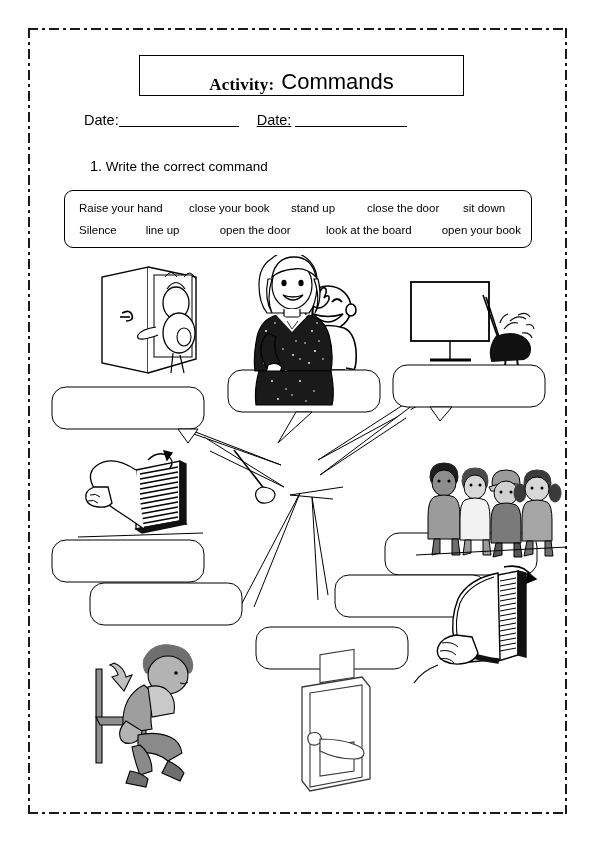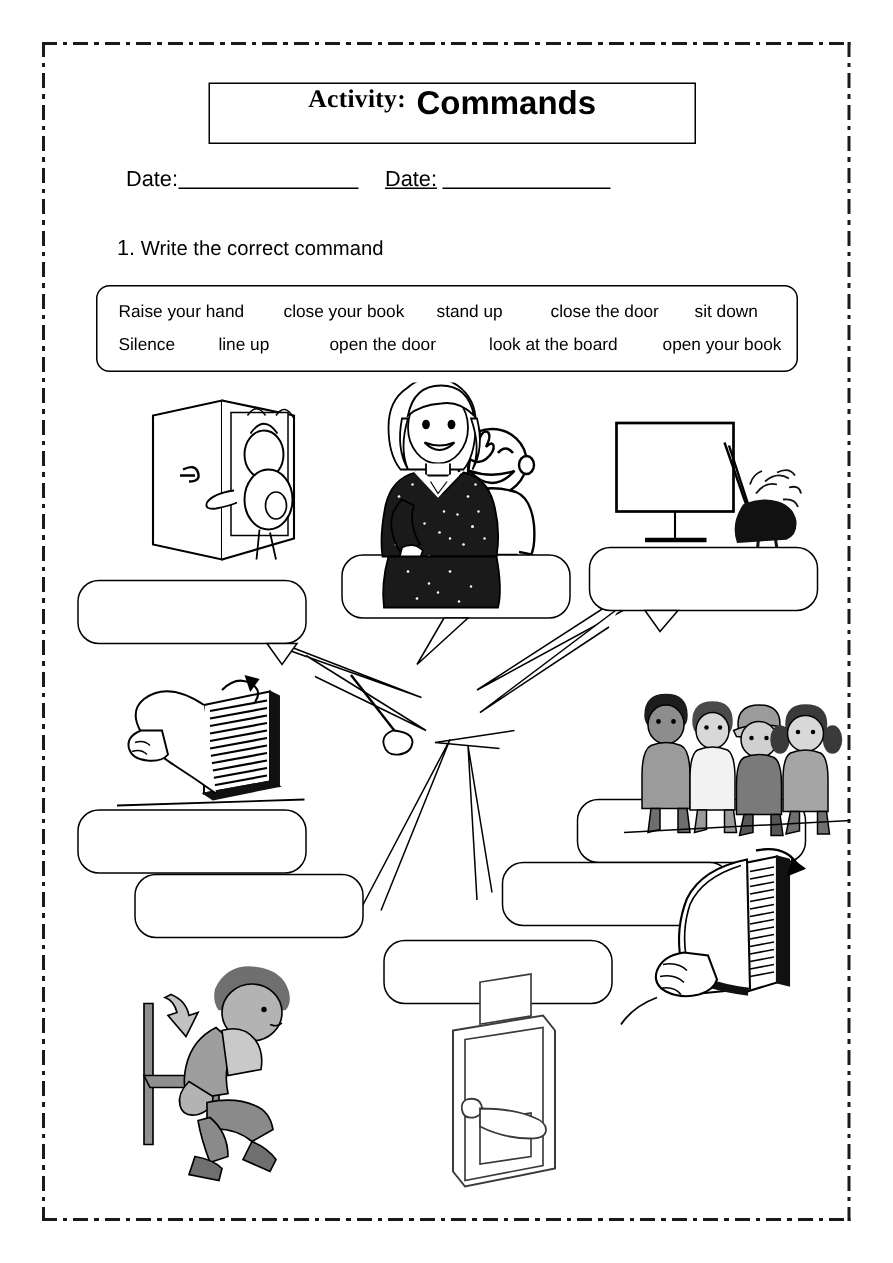--- a/index.html
+++ b/index.html
@@ -25,54 +25,54 @@
       repeating-linear-gradient(to bottom,#1a1a1a 0 10px,transparent 10px 14px,#1a1a1a 14px 17px,transparent 17px 21px) left top/2px 100% no-repeat,
       repeating-linear-gradient(to bottom,#1a1a1a 0 10px,transparent 10px 14px,#1a1a1a 14px 17px,transparent 17px 21px) right top/2px 100% no-repeat;
     pointer-events:none;
   }
 
   .title-box{
     position:absolute;
     left:139px;top:55px;
     width:323px;height:39px;
     border:1.5px solid #000;
-    display:flex;align-items:flex-start;justify-content:center;
+    display:flex;align-items:flex-end;justify-content:center;
     background:#fff;
   }
   .title-activity{
     font-family:"Liberation Serif", serif;
     font-weight:bold;
     font-size:17px;
     letter-spacing:.2px;
   }
   .title-topic{
     font-family:"Liberation Sans", sans-serif;
     font-size:22px;
     margin-left:7px;
-    font-weight:700;
+    font-weight:400;
   }
 
   .namedate{
     position:absolute;
     left:84px;top:112px;
     font-size:14.5px;
     white-space:nowrap;
   }
   .rule{
     display:inline-block;
     border-bottom:1.3px solid #000;
     vertical-align:-2px;
   }
   .rule-name{width:120px;}
   .rule-date{width:112px;margin-left:4px;}
   .dt{margin-left:18px;text-decoration:underline;}
 
   .instruction{
     position:absolute;
-    left:78px;top:158px;
+    left:90px;top:158px;
     font-size:13.5px;
   }
   .instruction .num{font-size:14.5px;}
 
   .wordbank{
     position:absolute;
     left:64px;top:190px;
     width:468px;height:58px;
     border:1px solid #000;
     border-radius:9px;

